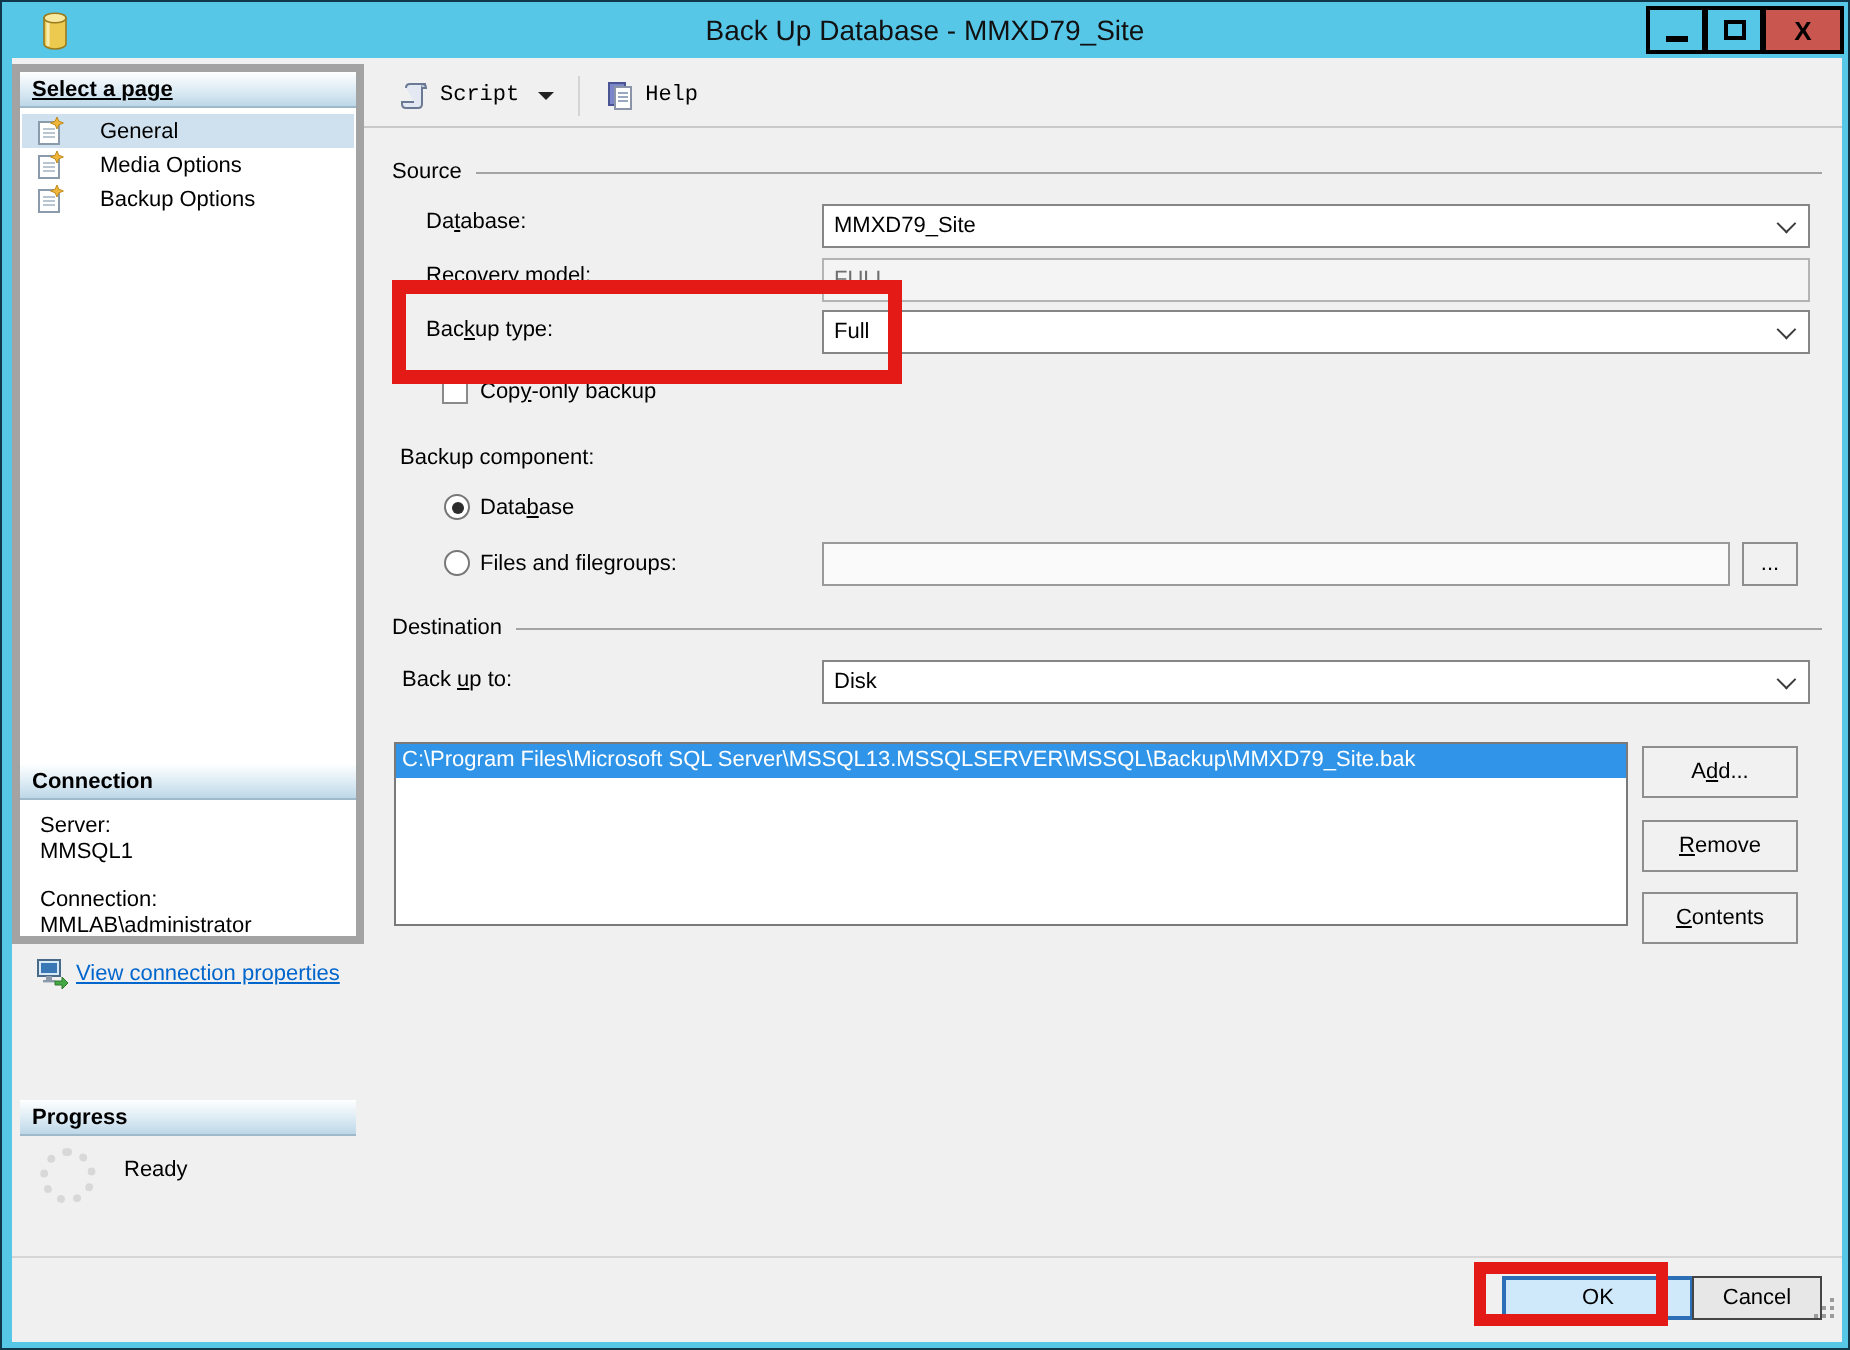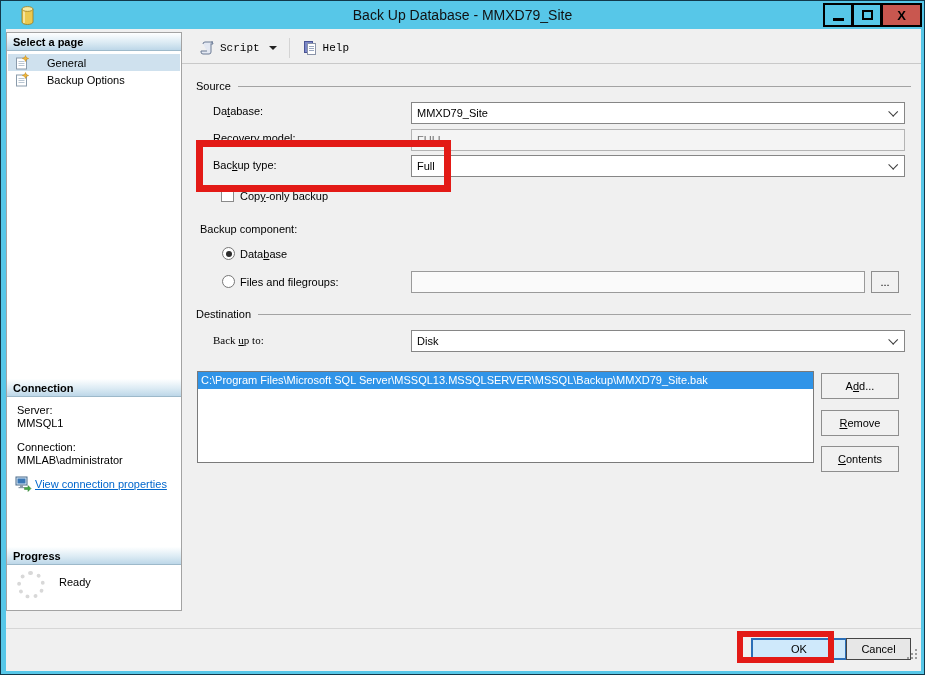--- a/index.html
+++ b/index.html
@@ -34,22 +34,22 @@
   .glyph-max { width:11px; height:10px; border:2px solid #000; background:transparent; }
 
   
   #content {
     position:absolute; left:5px; top:28px; width:915px; height:642px;
     background:#f0f0f0;
   }
 
   
   #sidebar {
-    position:absolute; left:0; top:3px; width:176px; height:579px;
-    background:#fff; border:1px solid #a3a3a3;
+    position:absolute; left:0; top:3px; width:176px; height:440px;
+    background:#fff; border:4px solid #a3a3a3;text-decoration:underline;
   }
   .panel-header {
     height:18px; line-height:18px; font-weight:bold; padding-left:6px;
     background:linear-gradient(180deg,#feffff 0%, #dcebf4 55%, var(--header-grad,#bdd7e8) 100%);
     border-bottom:1px solid #9db9ca;
   }
   .ph-abs { position:absolute; left:0; right:0; }
   .page-item { display:flex; align-items:center; height:17px; padding-left:7px; gap:17px; }
   .page-item.selected { background:#cfe1ee; }
   .side-text { position:absolute; left:10px; white-space:nowrap; }
@@ -178,20 +178,30 @@
           <span>General</span>
         </div>
         <div class="page-item">
           <svg width="15" height="15" viewBox="0 0 15 15">
             <rect x="1.5" y="3" width="10" height="11" fill="#fff" stroke="#8a9bab"></rect>
             <line x1="3.5" y1="6.5" x2="9.5" y2="6.5" stroke="#b9c6d2"></line>
             <line x1="3.5" y1="8.5" x2="9.5" y2="8.5" stroke="#b9c6d2"></line>
             <line x1="3.5" y1="10.5" x2="9.5" y2="10.5" stroke="#b9c6d2"></line>
             <path d="M10.5 0.5 L11.4 2.6 13.7 3.5 11.4 4.4 10.5 6.5 9.6 4.4 7.3 3.5 9.6 2.6 Z" fill="#f0b63a" stroke="#c28a18" stroke-width="0.5"></path>
           </svg>
+          <span>Media Options</span>
+        </div>
+        <div class="page-item">
+          <svg width="15" height="15" viewBox="0 0 15 15">
+            <rect x="1.5" y="3" width="10" height="11" fill="#fff" stroke="#8a9bab"></rect>
+            <line x1="3.5" y1="6.5" x2="9.5" y2="6.5" stroke="#b9c6d2"></line>
+            <line x1="3.5" y1="8.5" x2="9.5" y2="8.5" stroke="#b9c6d2"></line>
+            <line x1="3.5" y1="10.5" x2="9.5" y2="10.5" stroke="#b9c6d2"></line>
+            <path d="M10.5 0.5 L11.4 2.6 13.7 3.5 11.4 4.4 10.5 6.5 9.6 4.4 7.3 3.5 9.6 2.6 Z" fill="#f0b63a" stroke="#c28a18" stroke-width="0.5"></path>
+          </svg>
           <span>Backup Options</span>
         </div>
       </div>
 
       <div class="panel-header ph-abs" style="top:346px;">Connection</div>
       <div class="side-text" style="top:371px;">Server:</div>
       <div class="side-text" style="top:384px;">MMSQL1</div>
       <div class="side-text" style="top:408px;">Connection:</div>
       <div class="side-text" style="top:421px;">MMLAB\administrator</div>
 
@@ -268,21 +278,21 @@
     </div>
     <div class="btn browse-btn">
       <span>...</span>
     </div>
 
     <div class="group-hd" style="left:190px; top:279px; right:10px;">
       <span>Destination</span>
       <span class="rule"></span>
     </div>
 
-    <div class="lbl" style="left:207px; top:305px;font-family:Liberation Serif, serif;">Back <u>u</u>p to:</div>
+    <div class="lbl" style="left:195px; top:305px;">Back <u>u</u>p to:</div>
     <div class="combo" style="left:405px; top:301px; width:494px;">
       <span>Disk</span>
       <span class="chev"></span>
     </div>
 
     <div class="listbox">
       <div class="list-row">C:\Program Files\Microsoft SQL Server\MSSQL13.MSSQLSERVER\MSSQL\Backup\MMXD79_Site.bak</div>
     </div>
 
     <div class="btn side-btn" style="top:344px;">

